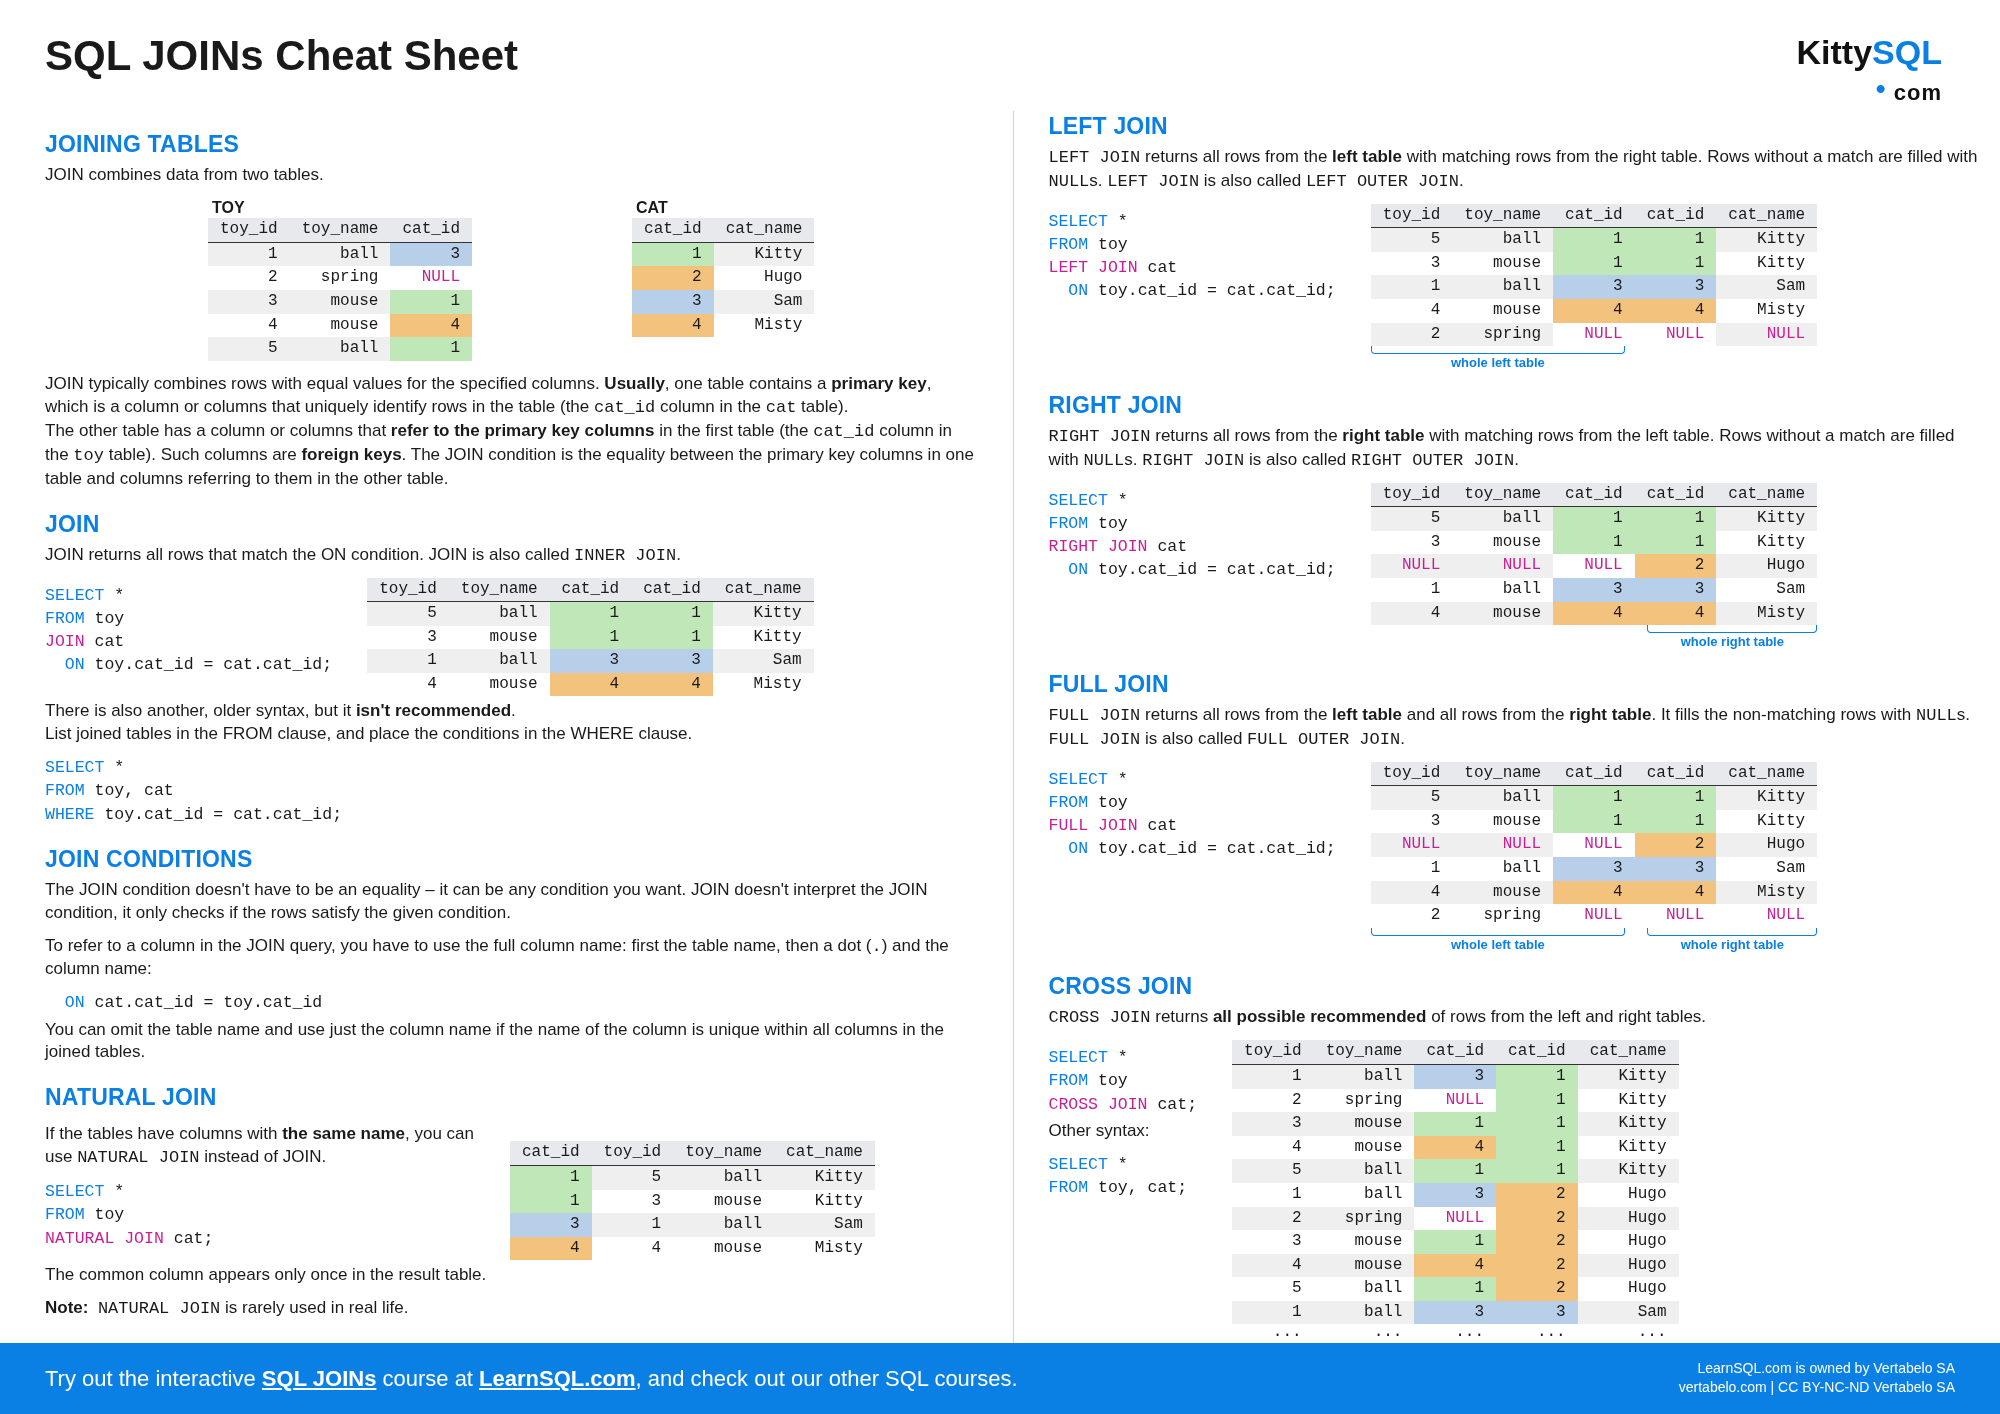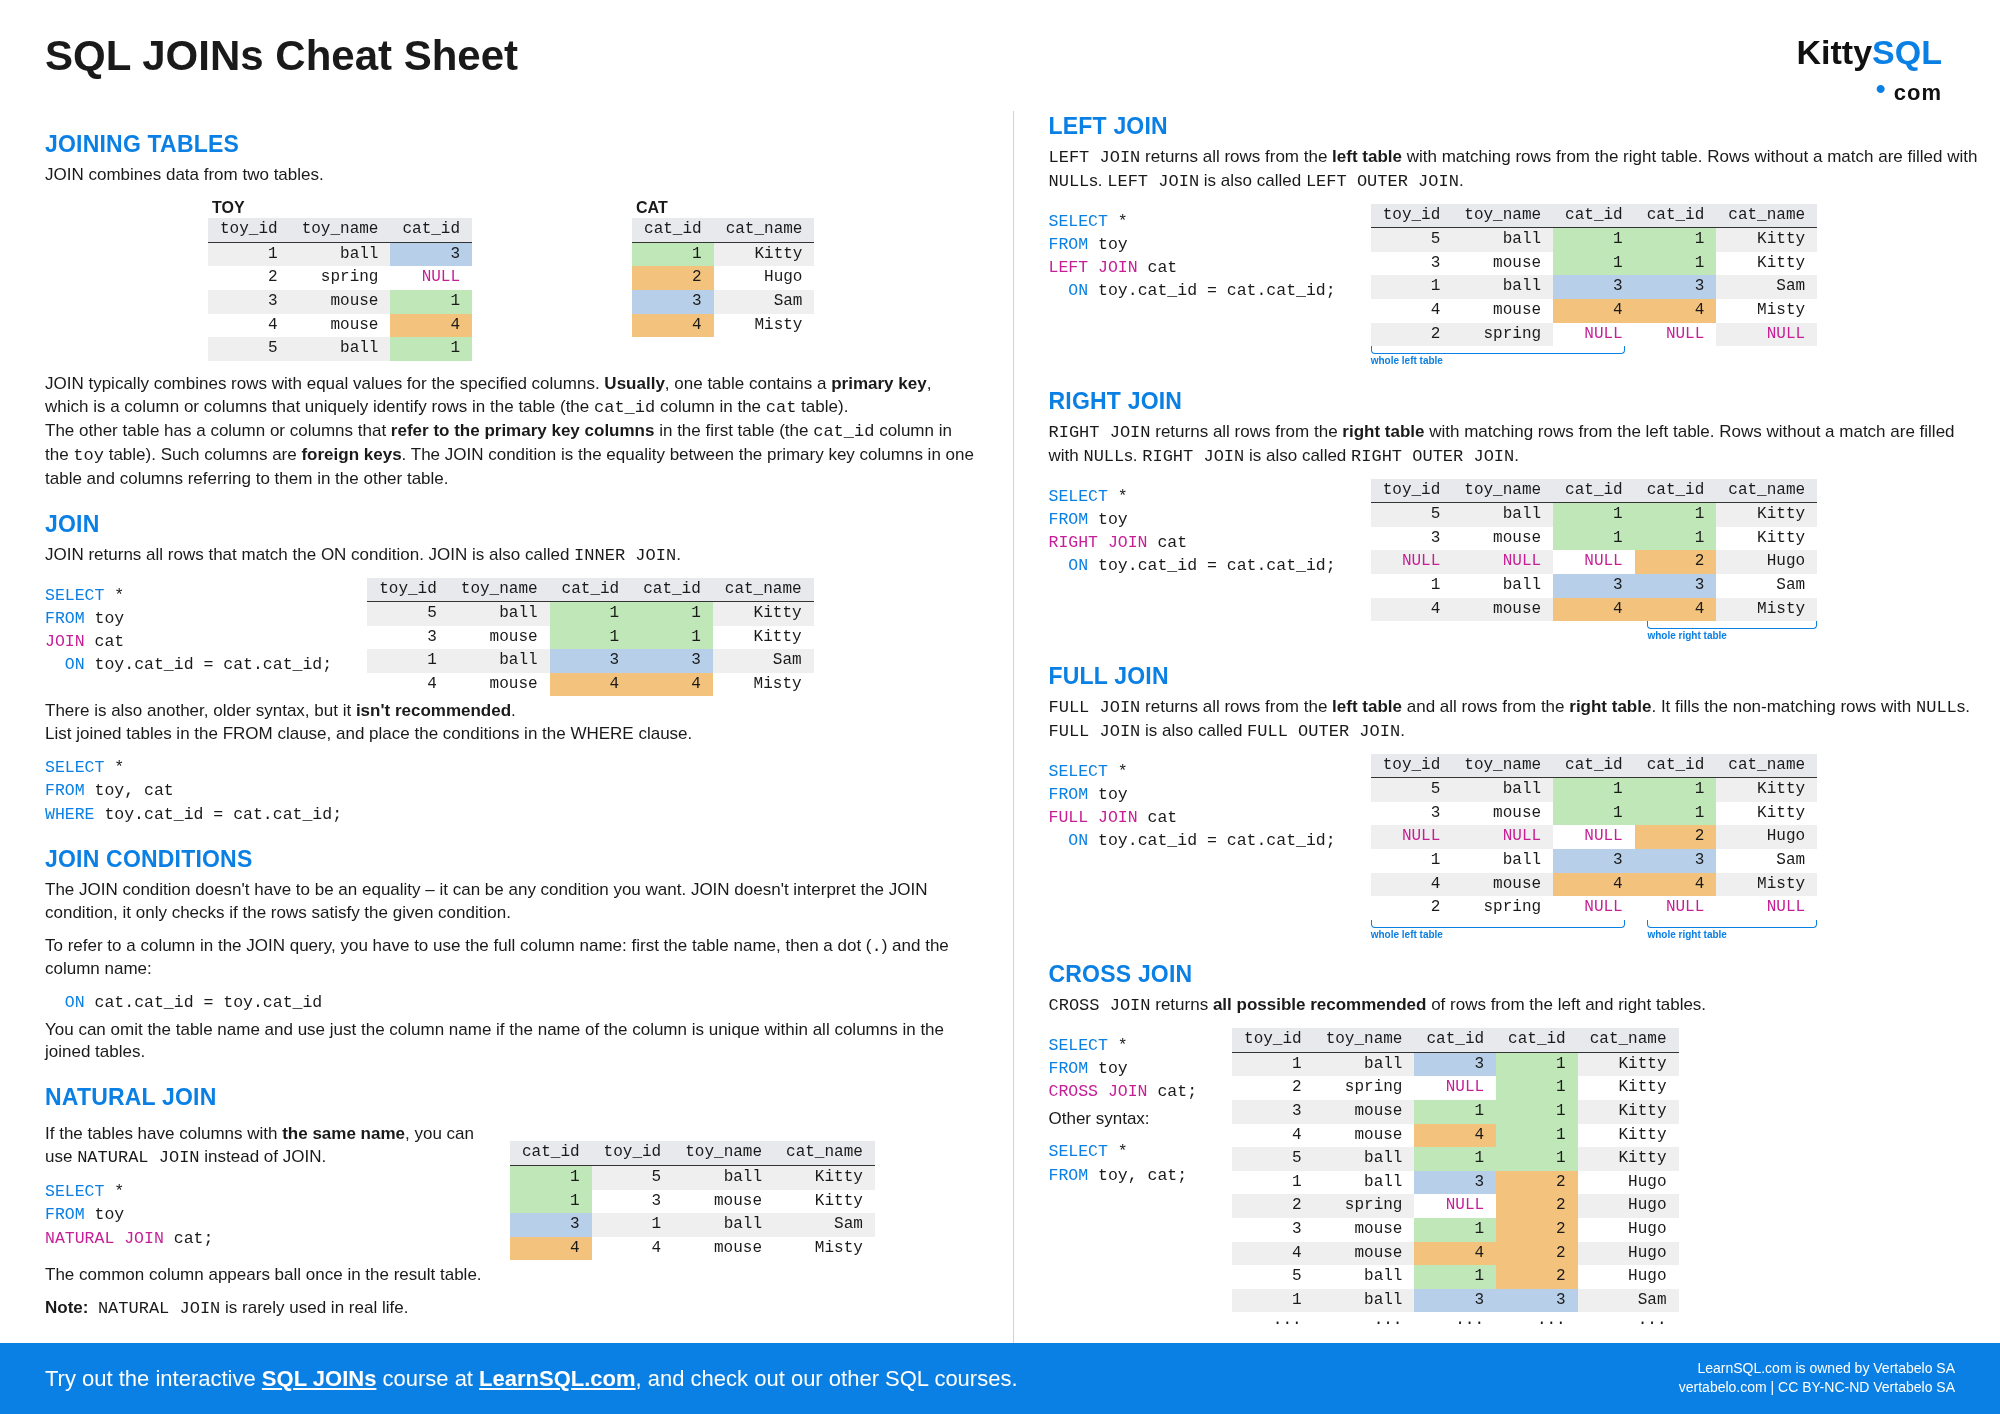--- a/index.html
+++ b/index.html
@@ -67,21 +67,21 @@
   .striped tbody tr:nth-child(odd) td { background:#efefef; }
   .c-green { background: var(--bg-green) !important; }
   .c-blue  { background: var(--bg-blue) !important; }
   .c-orange{ background: var(--bg-orange) !important; }
   .tbl-title { font-family:"Segoe UI",Arial; font-weight:700; font-size:16px; text-align:left; padding-left:4px;}
 
   .join-row { display:flex; align-items:flex-start; gap:35px; margin-top:6px; }
   .join-row .code { flex: 0 0 auto;}
   .join-row .dtbl { flex: 0 0 auto;}
   .res-wrap { position:relative; padding-bottom:0; }
-  .under-brace { font-family:"Segoe UI",Arial; font-size:10px; font-weight:700; color:var(--accent); }
+  .under-brace { font-family:"Segoe UI",Arial; font-size:13px; font-weight:700; color:var(--accent); text-align:center; }
   .brace-line { border:1.6px solid var(--accent); border-top:none; height:8px; border-radius:0 0 4px 4px; }
 
   .logo { position:absolute; top:30px; right:58px; text-align:right; font-weight:800; font-size:34px; color:#111; }
   .logo .blue { color: var(--accent); font-weight:900;margin-top:44px; }
   .logo .com { display:block; font-size:22px; font-weight:900; color:#111; letter-spacing:1px; margin-top:-6px;}
   .logo .dot { color:var(--accent); font-size:28px; vertical-align:2px;}
 
   
   .intables { display:flex; justify-content:center; gap:160px; margin:4px 0 12px;}
   .intbl { display:flex; flex-direction:column; }
@@ -293,21 +293,21 @@
             </tr>
             <tr>
               <td class="c-orange">4</td>
               <td>4</td>
               <td>mouse</td>
               <td>Misty</td>
             </tr>
           </tbody>
       </table>
     </div>
-    <p>The common column appears ball once in the result table.</p>
+    <p>The common column appears only once in the result table.</p>
     <p><b>Note:</b>&nbsp;&nbsp;<span class="inline-mono">NATURAL JOIN</span> is rarely used in real life.</p>
   </div>
 
   <div class="right">
 
     <h2 style="margin-top:0;">LEFT JOIN</h2>
     <p><span class="inline-mono">LEFT JOIN</span> returns all rows from the <b>left table</b> with matching rows from the right table. Rows without a match are filled with <span class="inline-mono">NULL</span>s. <span class="inline-mono">LEFT JOIN</span> is also called <span class="inline-mono">LEFT OUTER JOIN</span>.</p>
     <div class="join-row">
       <div class="code"><span class="kw-b">SELECT</span> *
 <span class="kw-b">FROM</span> toy

